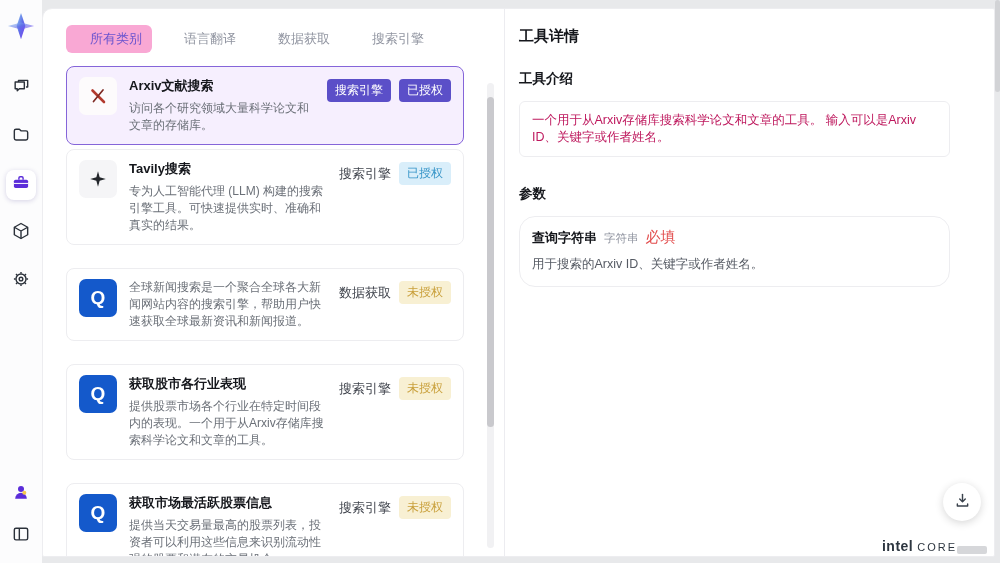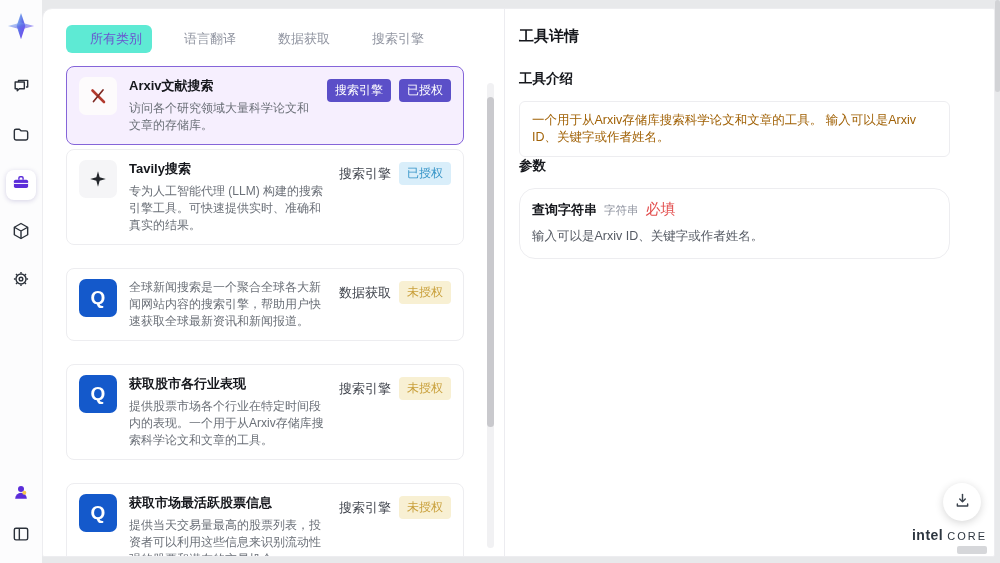--- a/index.html
+++ b/index.html
@@ -23,21 +23,21 @@
   .main {
     position:absolute; left:42px; top:8px; right:5px; bottom:6px;
     background:#fff; border:1px solid #ededf0; border-radius:10px 2px 2px 2px;
     display:flex; overflow:hidden; z-index:2;
   }
   
   .list-panel { width:462px; flex:none; border-right:1px solid #ececf0; position:relative; padding:16px 40px 0 23px; }
   .list-title { font-size:15px; font-weight:bold; margin:2px 0 20px; }
   .tabs { display:flex; gap:22px; align-items:center; margin-bottom:13px; }
   .tab { font-size:13px; color:#9094a0; padding:5px 10px; border-radius:6px; cursor:pointer; white-space:nowrap; }
-  .tab.active { background:#5eead4; color:#6a54cf;padding-left:24px; }
+  .tab.active { background:#f9a8d4; color:#6a54cf;padding-left:24px; }
   .cards { display:flex; flex-direction:column; }
   .card { border:1px solid #ededf0; border-radius:8px; background:#fff; padding:10px 12px; display:flex; gap:12px; margin-bottom:23px; cursor:pointer; }
   .card.selected { border-color:#8565d9; background:#f6effe; margin-bottom:4px; }
   .tool-icon { width:38px; height:38px; border-radius:7px; flex:none; display:flex; align-items:center; justify-content:center; background:#f5f5f7; }
   .tool-icon.white { background:#fdfbfc; }
   .tool-icon.blue  { background:#1459cb; color:#fff; font-weight:800; font-size:19px; }
   .card-body { flex:1; min-width:0; }
   .card-name { font-size:13px; font-weight:bold; margin-bottom:5px; }
   .card-desc { font-size:12px; color:#6b7078; line-height:17px; }
   .card-side { display:flex; gap:8px; flex:none; align-items:flex-start; padding-top:2px; }
@@ -45,31 +45,31 @@
   .badge.purple { background:#5b4fc8; color:#fff; }
   .badge.cyan   { background:#d9eefa; color:#3795c8; }
   .badge.yellow { background:#f8f0d3; color:#c9a03c; }
   .cat-text { font-size:13px; color:#3f434c; padding-top:3px; white-space:nowrap; }
   .scroll-track { position:absolute; top:74px; bottom:8px; right:10px; width:7px; border-radius:4px; background:#f1f1f3; }
   .scroll-thumb { position:absolute; top:14px; height:330px; left:0; width:7px; border-radius:4px; background:#c9c9cd; cursor:grab; }
   
   .detail-panel { flex:1; padding:16px 44px 4px 14px; }
   .detail-title { font-size:15px; font-weight:bold; margin:2px 0 24px; }
   .section-heading { font-size:13.5px; font-weight:bold; margin-bottom:13px; }
-  .intro-box { border:1px solid #ededf0; border-radius:6px; padding:10px 12px; font-size:12.5px; color:#a16207; }
+  .intro-box { border:1px solid #ededf0; border-radius:6px; padding:10px 12px; font-size:12.5px; color:#be185d; margin-bottom:28px; }
   .param-box { border:1px solid #ededf0; border-radius:16px; padding:11px 12px 13px; }
   .param-head { display:flex; gap:7px; align-items:baseline; margin-bottom:9px; }
   .param-name { font-size:13px; font-weight:bold; }
   .param-type { font-size:11.5px; color:#9094a0; }
   .param-required { font-size:15px; color:#e24c4c; }
   .param-desc { font-size:12.5px; color:#555a63; }
   
   .fab { position:absolute; right:19px; bottom:42px; width:38px; height:38px; border-radius:50%; background:#fff;
          box-shadow:0 2px 8px rgba(0,0,0,.16); display:flex; align-items:center; justify-content:center; cursor:pointer; z-index:4; }
-  .brand { position:absolute; right:13px; bottom:9px; display:flex; flex-direction:column; align-items:flex-end; z-index:4; }
+  .brand { position:absolute; right:13px; bottom:9px; display:flex; flex-direction:row; align-items:flex-end; z-index:4; }
   .brand-row { display:flex; align-items:baseline; gap:4px; }
   .brand-primary { font-size:14px; font-weight:bold; color:#2d3640; letter-spacing:.5px; }
   .brand-secondary { font-size:11px; color:#2d3640; letter-spacing:2px; }
   .brand-sub { width:30px; height:8px; border-radius:2px; background:#d6d7da; margin-top:3px; }
   .page-scroll { position:absolute; right:0; top:0; width:5px; height:92px; background:#d2d3d6; border-radius:3px; z-index:5; }
 </style>
 </head>
 <body>
 
 <div class="sidebar">
@@ -250,21 +250,21 @@
     <div class="section-heading">工具介绍</div>
     <div class="intro-box">一个用于从Arxiv存储库搜索科学论文和文章的工具。 输入可以是Arxiv ID、关键字或作者姓名。</div>
 
     <div class="section-heading">参数</div>
     <div class="param-box">
       <div class="param-head">
         <span class="param-name">查询字符串</span>
         <span class="param-type">字符串</span>
         <span class="param-required">必填</span>
       </div>
-      <div class="param-desc">输入可以是Arxiv ID、关键字或作者姓名。</div>
+      <div class="param-desc">用于搜索的Arxiv ID、关键字或作者姓名。</div>
     </div>
   </div>
 </div>
 
 <div class="fab">
   <span>
     <svg viewBox="0 0 24 24" width="19" height="19" fill="none" stroke="#3a424c" stroke-width="1.8" stroke-linecap="round" stroke-linejoin="round">
       <path d="M12 4.5v8.5"></path>
         <path d="M8.5 10l3.5 3.5L15.5 10"></path>
         <path d="M5.5 16.5v2.5h13v-2.5"></path>

